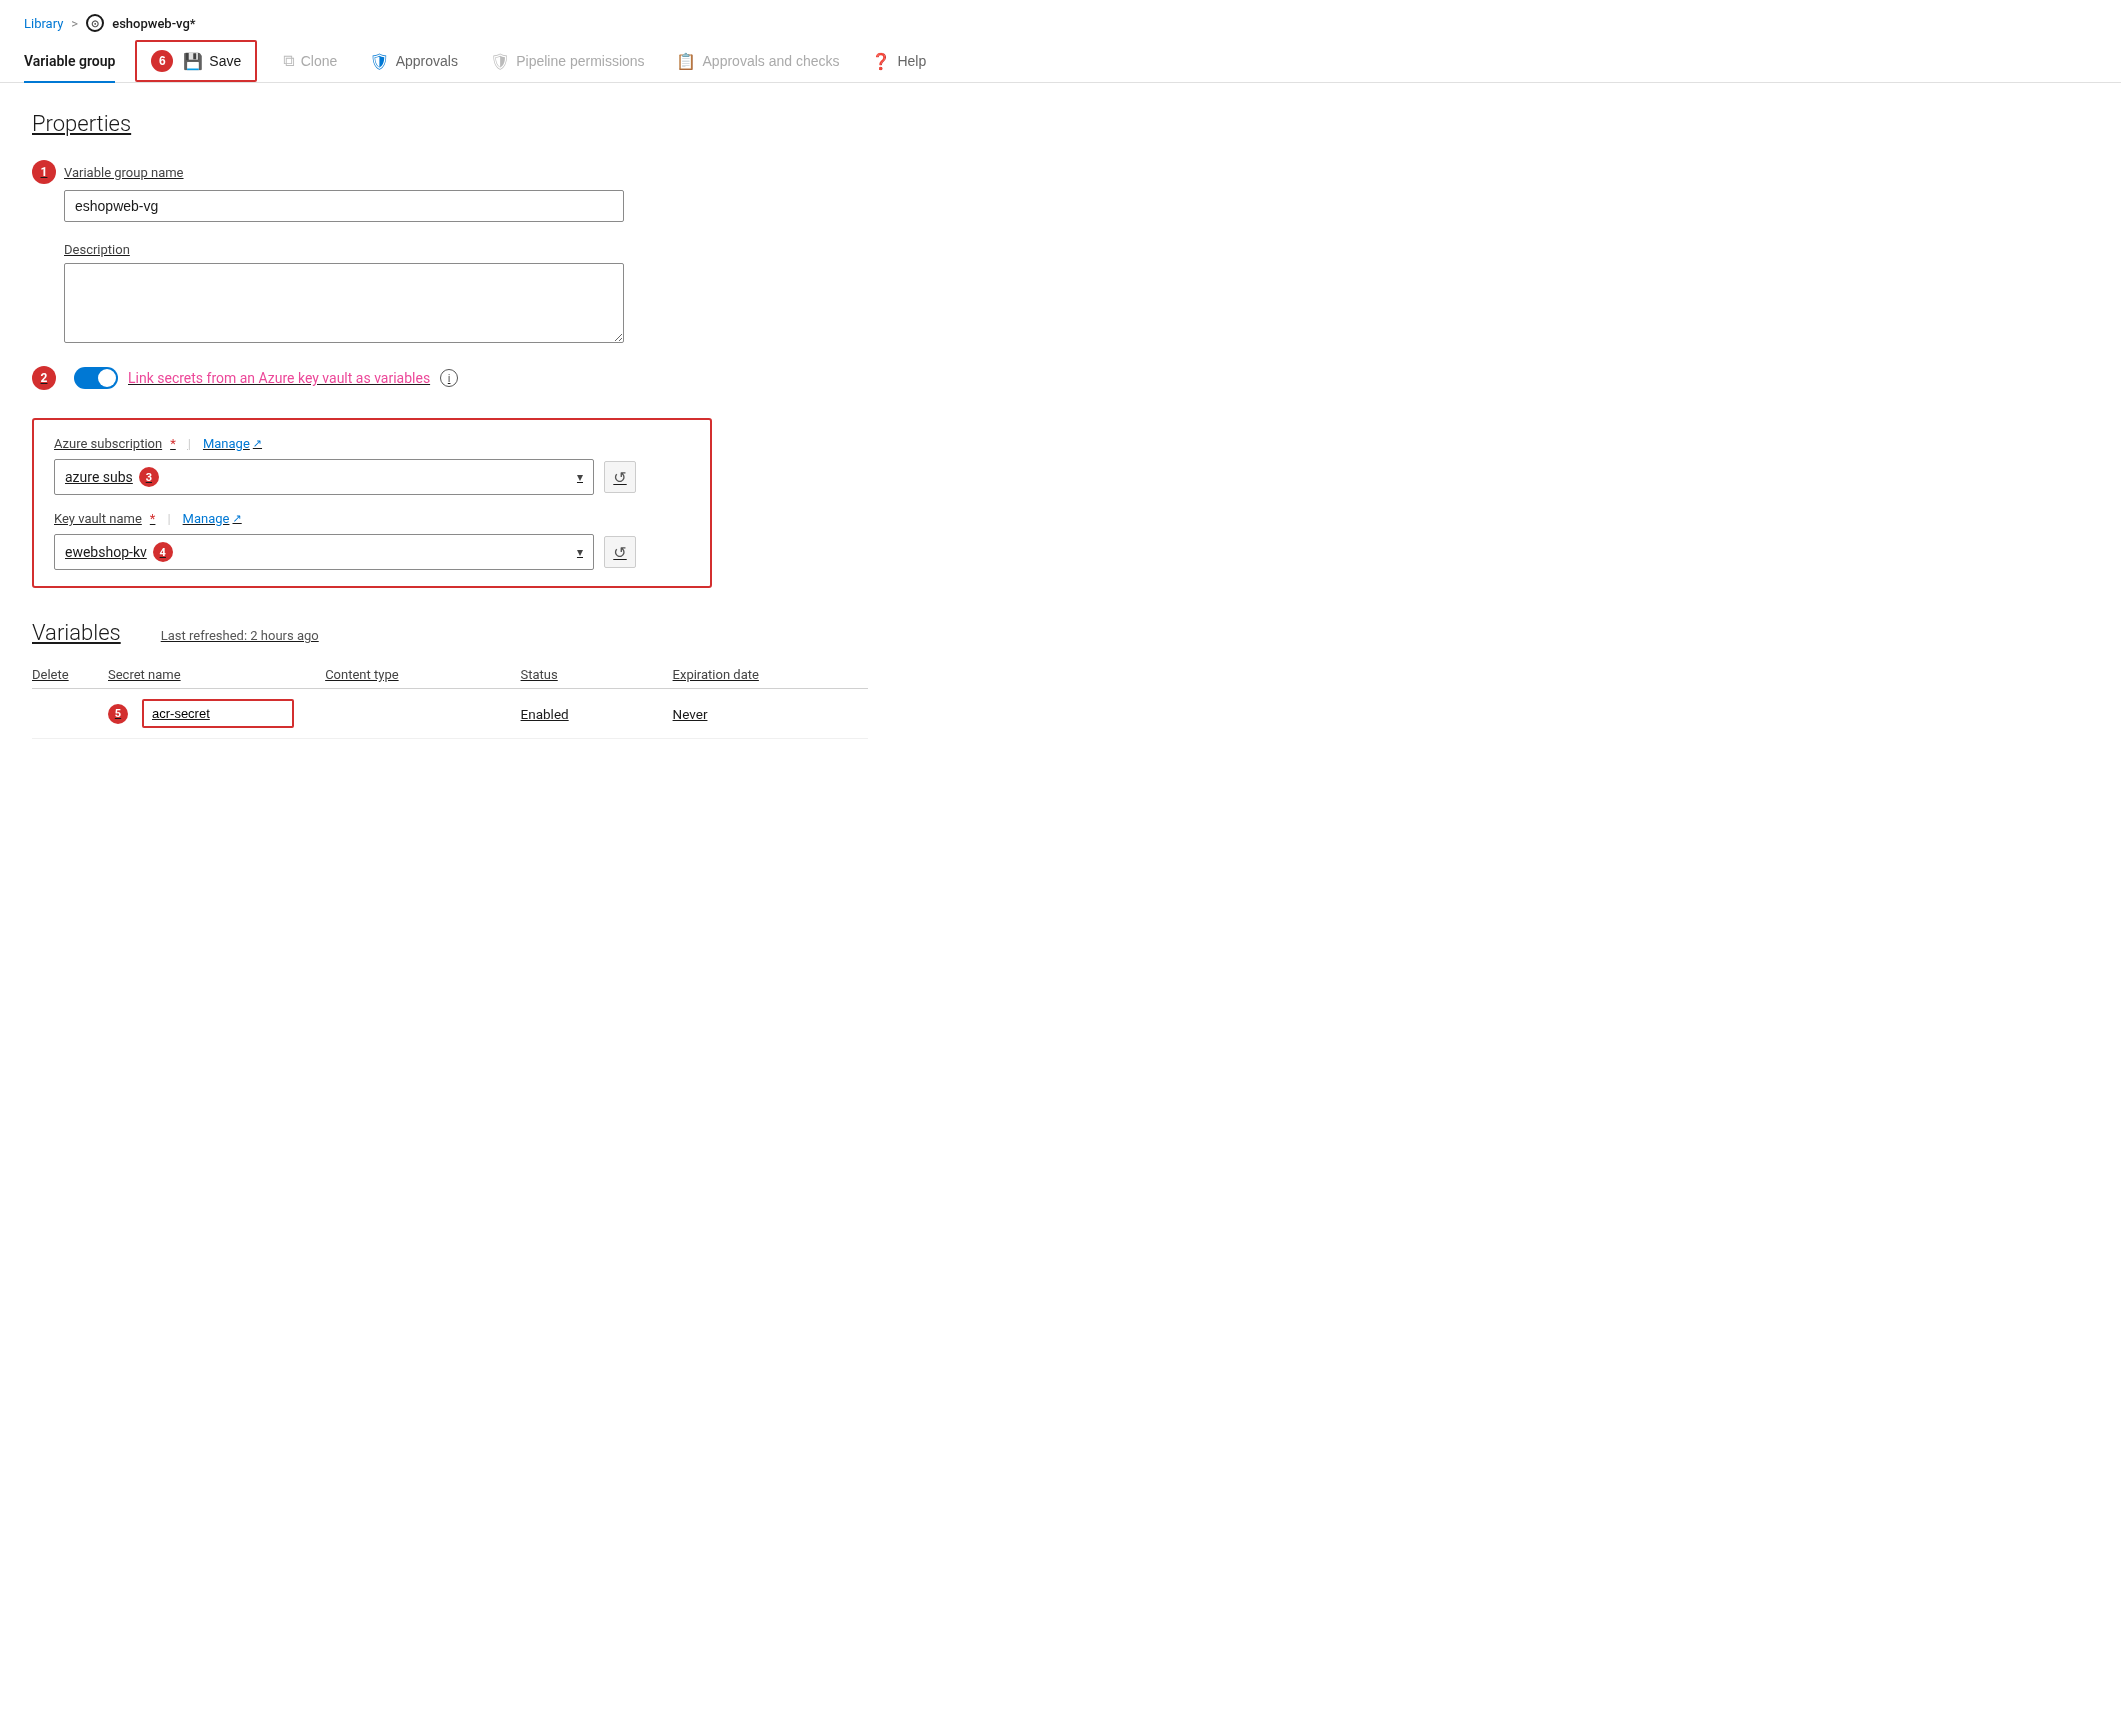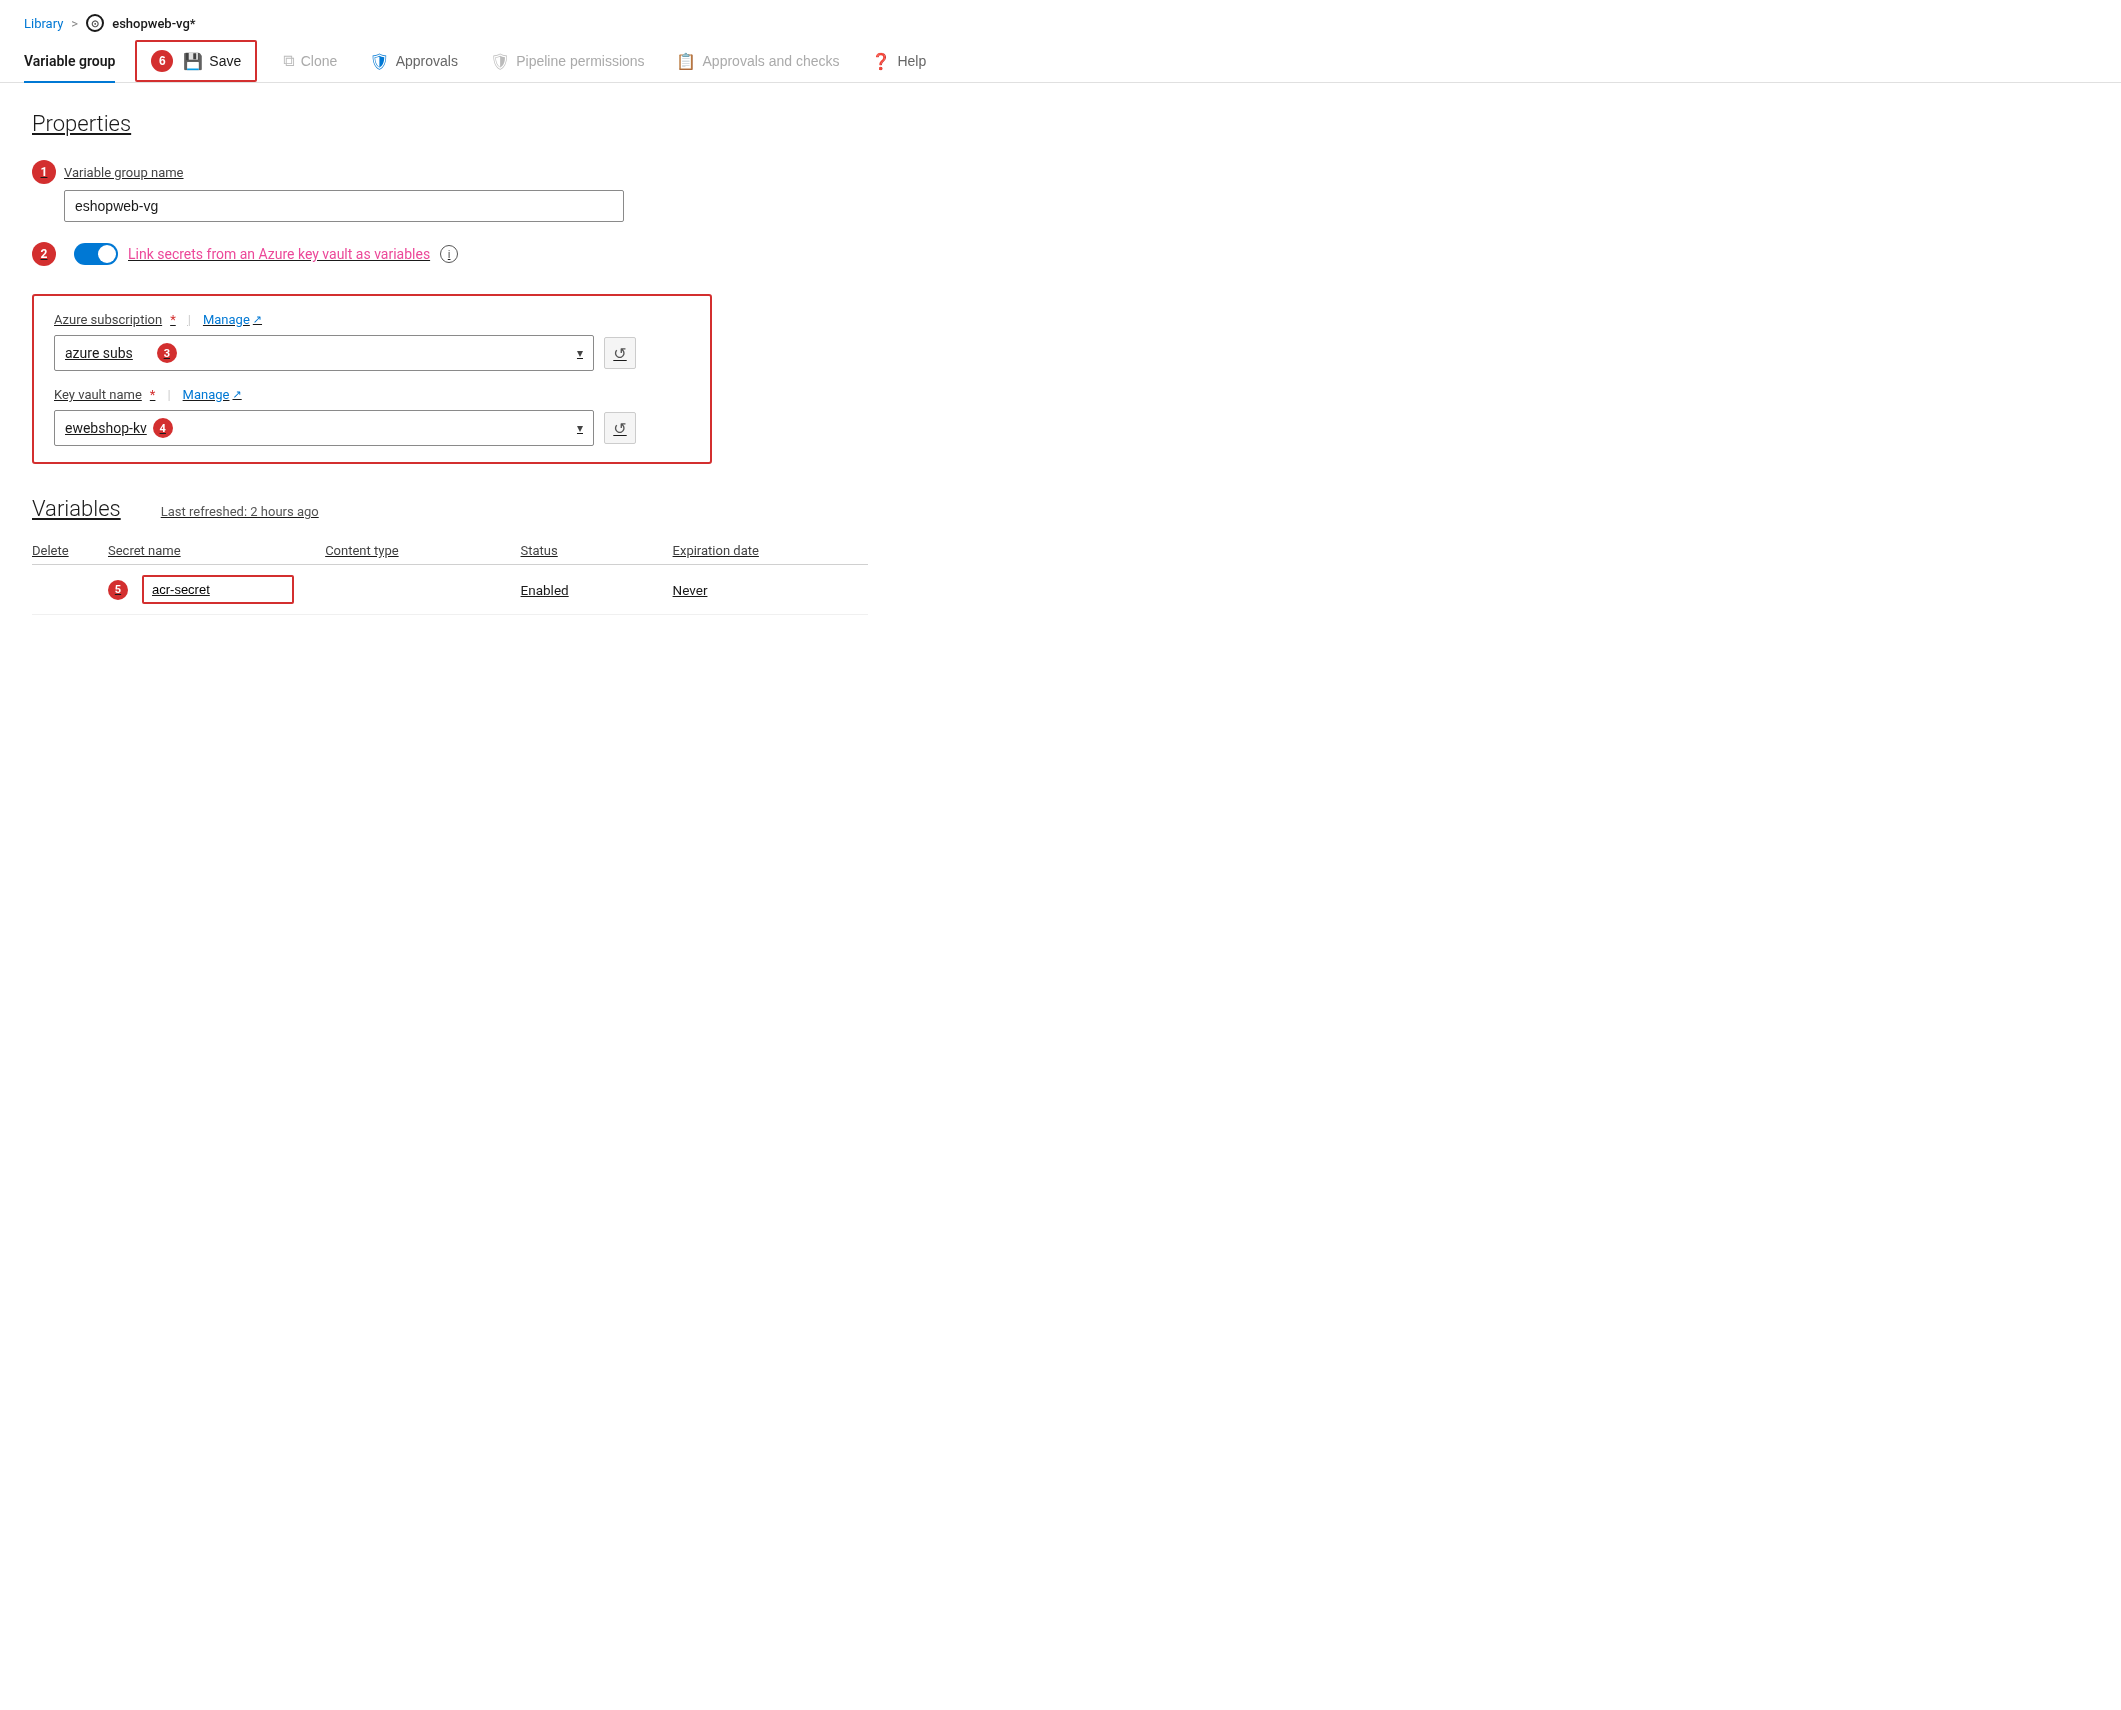--- a/index.html
+++ b/index.html
@@ -380,20 +380,24 @@
   <h2 class="section-title">Properties</h2>
 
   <div class="form-field">
     <div style="display:flex;align-items:center;margin-bottom:6px;">
       <span class="step-badge">1</span>
       <label class="field-label" style="margin-bottom:0;">Variable group name</label>
     </div>
     <input type="text" class="text-input" style="margin-left: 32px;" value="eshopweb-vg">
   </div>
 
+  <div class="form-field">
+    <label class="field-label" style="margin-left:32px;display:block;">Description</label>
+    <textarea class="textarea-input" style="margin-left: 32px;"></textarea>
+  </div>
 
   <div class="toggle-row">
     <span class="step-badge">2</span>
     <div class="toggle-switch">
       <div class="toggle-track">
         <div class="toggle-thumb"></div>
       </div>
     </div>
     <span class="toggle-label">Link secrets from an Azure key vault as variables</span>
     <span class="info-icon">i</span>
@@ -406,21 +410,21 @@
         <span>Azure subscription</span>
         <span class="required">*</span>
         <span class="pipe">|</span>
         <a class="manage-link">
           <span>Manage</span>
           <span class="ext-icon">↗</span>
         </a>
       </div>
       <div class="select-row">
         <div class="select-input">
-          <span style="display:flex;align-items:center;gap:24px;">
+          <span style="display:flex;align-items:center;gap:6px;">
             <span>azure subs</span>
             <span class="step-badge" style="width:20px;height:20px;font-size:11px;">3</span>
           </span>
           <span class="chevron">▾</span>
         </div>
         <div class="refresh-btn">
           <span>↺</span>
         </div>
       </div>
     </div>

